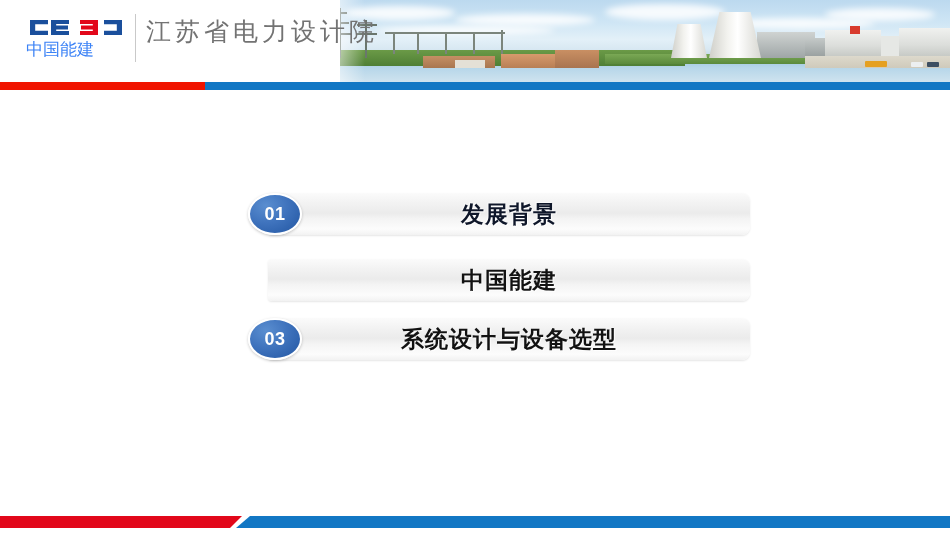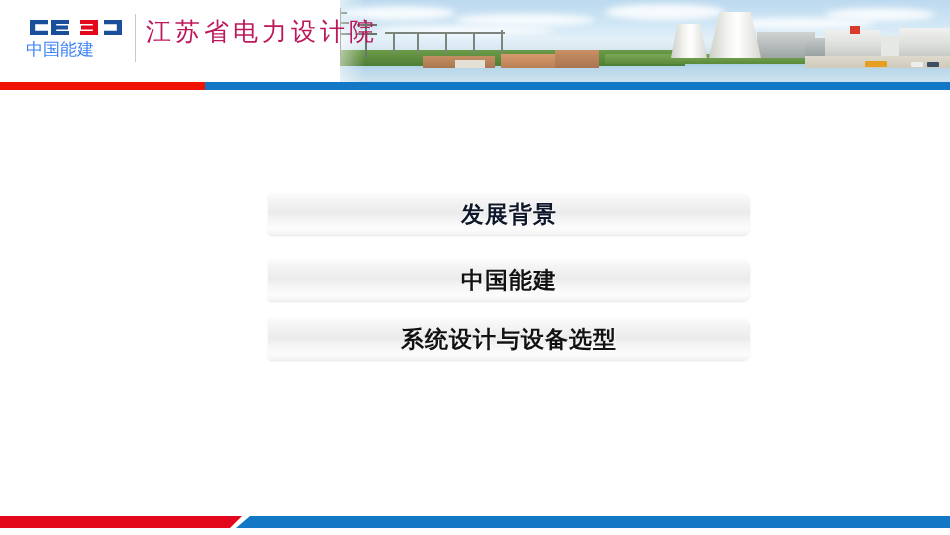--- a/index.html
+++ b/index.html
@@ -100,21 +100,21 @@
     position: absolute;
     left: 135px; top: 14px;
     width: 1px; height: 48px;
     background: #c9c9c9;
   }
   #org-cn {
     position: absolute;
     left: 146px; top: 18px;
     font-size: 25px;
     letter-spacing: 4px;
-    color: #be185d;
+    color: #737373;
     font-family: "DejaVu Sans", "Liberation Sans", sans-serif;
     white-space: nowrap;
     line-height: 28px;
   }
   #org-en {
     position: absolute;
     left: 148px; top: 49px;
     font-size: 9.5px;
     letter-spacing: 1.35px;
     color: #333333;
@@ -314,30 +314,32 @@
 </div>
 
 <div id="rule-red"></div>
 <div id="rule-blue"></div>
 
 <div id="content">
 
   <div class="menu-row" style="top:103px;">
     <div class="menu-bar"></div>
     <div class="menu-label red">发展背景</div>
+    <div class="menu-badge">01</div>
   </div>
 
   <div class="menu-row" style="top:169px;">
     <div class="menu-bar"></div>
     <div class="menu-label dark">中国能建</div>
   </div>
 
   <div class="menu-row" style="top:228px;">
     <div class="menu-bar"></div>
     <div class="menu-label dark">系统设计与设备选型</div>
+    <div class="menu-badge">03</div>
   </div>
 
 </div>
 
 <div id="footer">
   <div id="foot-red"></div>
   <div id="foot-blue"></div>
 </div>
 
 </body></html>

